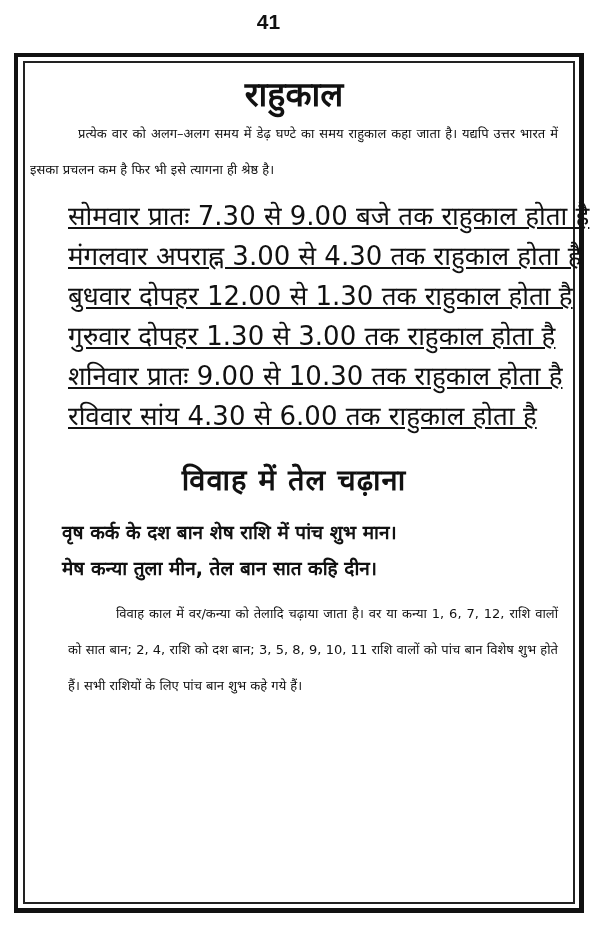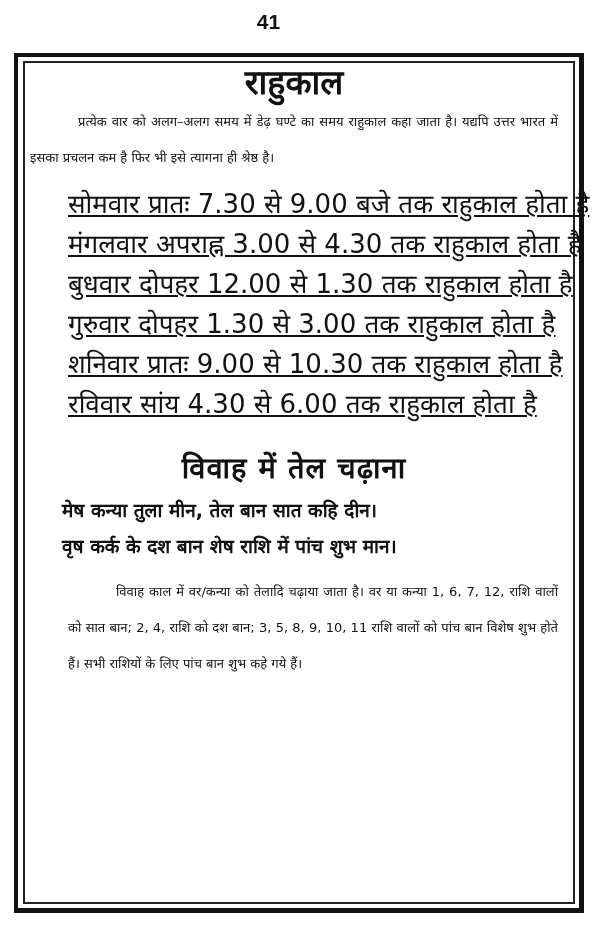--- a/index.html
+++ b/index.html
@@ -31,21 +31,21 @@
       border: 2px solid #222;
     }
     .content {
       position: absolute;
       left: 30px; top: 60px; width: 528px;
     }
     .title {
       text-align: center;
       font-size: 34px;
       font-weight: bold;
-      margin: 0 0 0 0;
+      margin: 12px 0 0 0;
       line-height: 44px;
     }
     .para {
       font-size: 13px;
       line-height: 36px;
       margin: 0;
       text-align: justify;
     }
     .para.indent { text-indent: 48px; }
     .rahu-list {
@@ -56,21 +56,21 @@
     .rahu-list li {
       font-size: 26px;
       line-height: 40px;
       white-space: nowrap;
       text-decoration: underline;
     }
     .title2 {
       text-align: center;
       font-size: 29px;
       font-weight: bold;
-      margin: 22px 0 2px 0;
+      margin: 22px 0 12px 0;
       line-height: 44px;
       letter-spacing: 1px;
     }
     .verse {
       font-size: 19px;
       font-weight: bold;
       line-height: 36px;
       margin: 0;
       padding-left: 32px;
       white-space: nowrap;
@@ -99,19 +99,19 @@
       <li>बुधवार दोपहर 12.00 से 1.30 तक राहुकाल होता है</li>
       <li>गुरुवार दोपहर 1.30 से 3.00 तक राहुकाल होता है</li>
       <li>शनिवार प्रातः 9.00 से 10.30 तक राहुकाल होता है</li>
       <li>रविवार सांय 4.30 से 6.00 तक राहुकाल होता है</li>
     </ul>
   </section>
 
   <section>
     <h2 class="title2">विवाह में तेल चढ़ाना</h2>
     <div class="verse-block">
+      <p class="verse">वृष कर्क के दश बान शेष राशि में पांच शुभ मान।</p>
       <p class="verse">मेष कन्या तुला मीन, तेल बान सात कहि दीन।</p>
-      <p class="verse">वृष कर्क के दश बान शेष राशि में पांच शुभ मान।</p>
     </div>
     <p class="para indent para2">विवाह काल में वर/कन्या को तेलादि चढ़ाया जाता है। वर या कन्या 1, 6, 7, 12, राशि वालों को सात बान; 2, 4, राशि को दश बान; 3, 5, 8, 9, 10, 11 राशि वालों को पांच बान विशेष शुभ होते हैं। सभी राशियों के लिए पांच बान शुभ कहे गये हैं।</p>
   </section>
 
 </div>
 
 </body></html>

